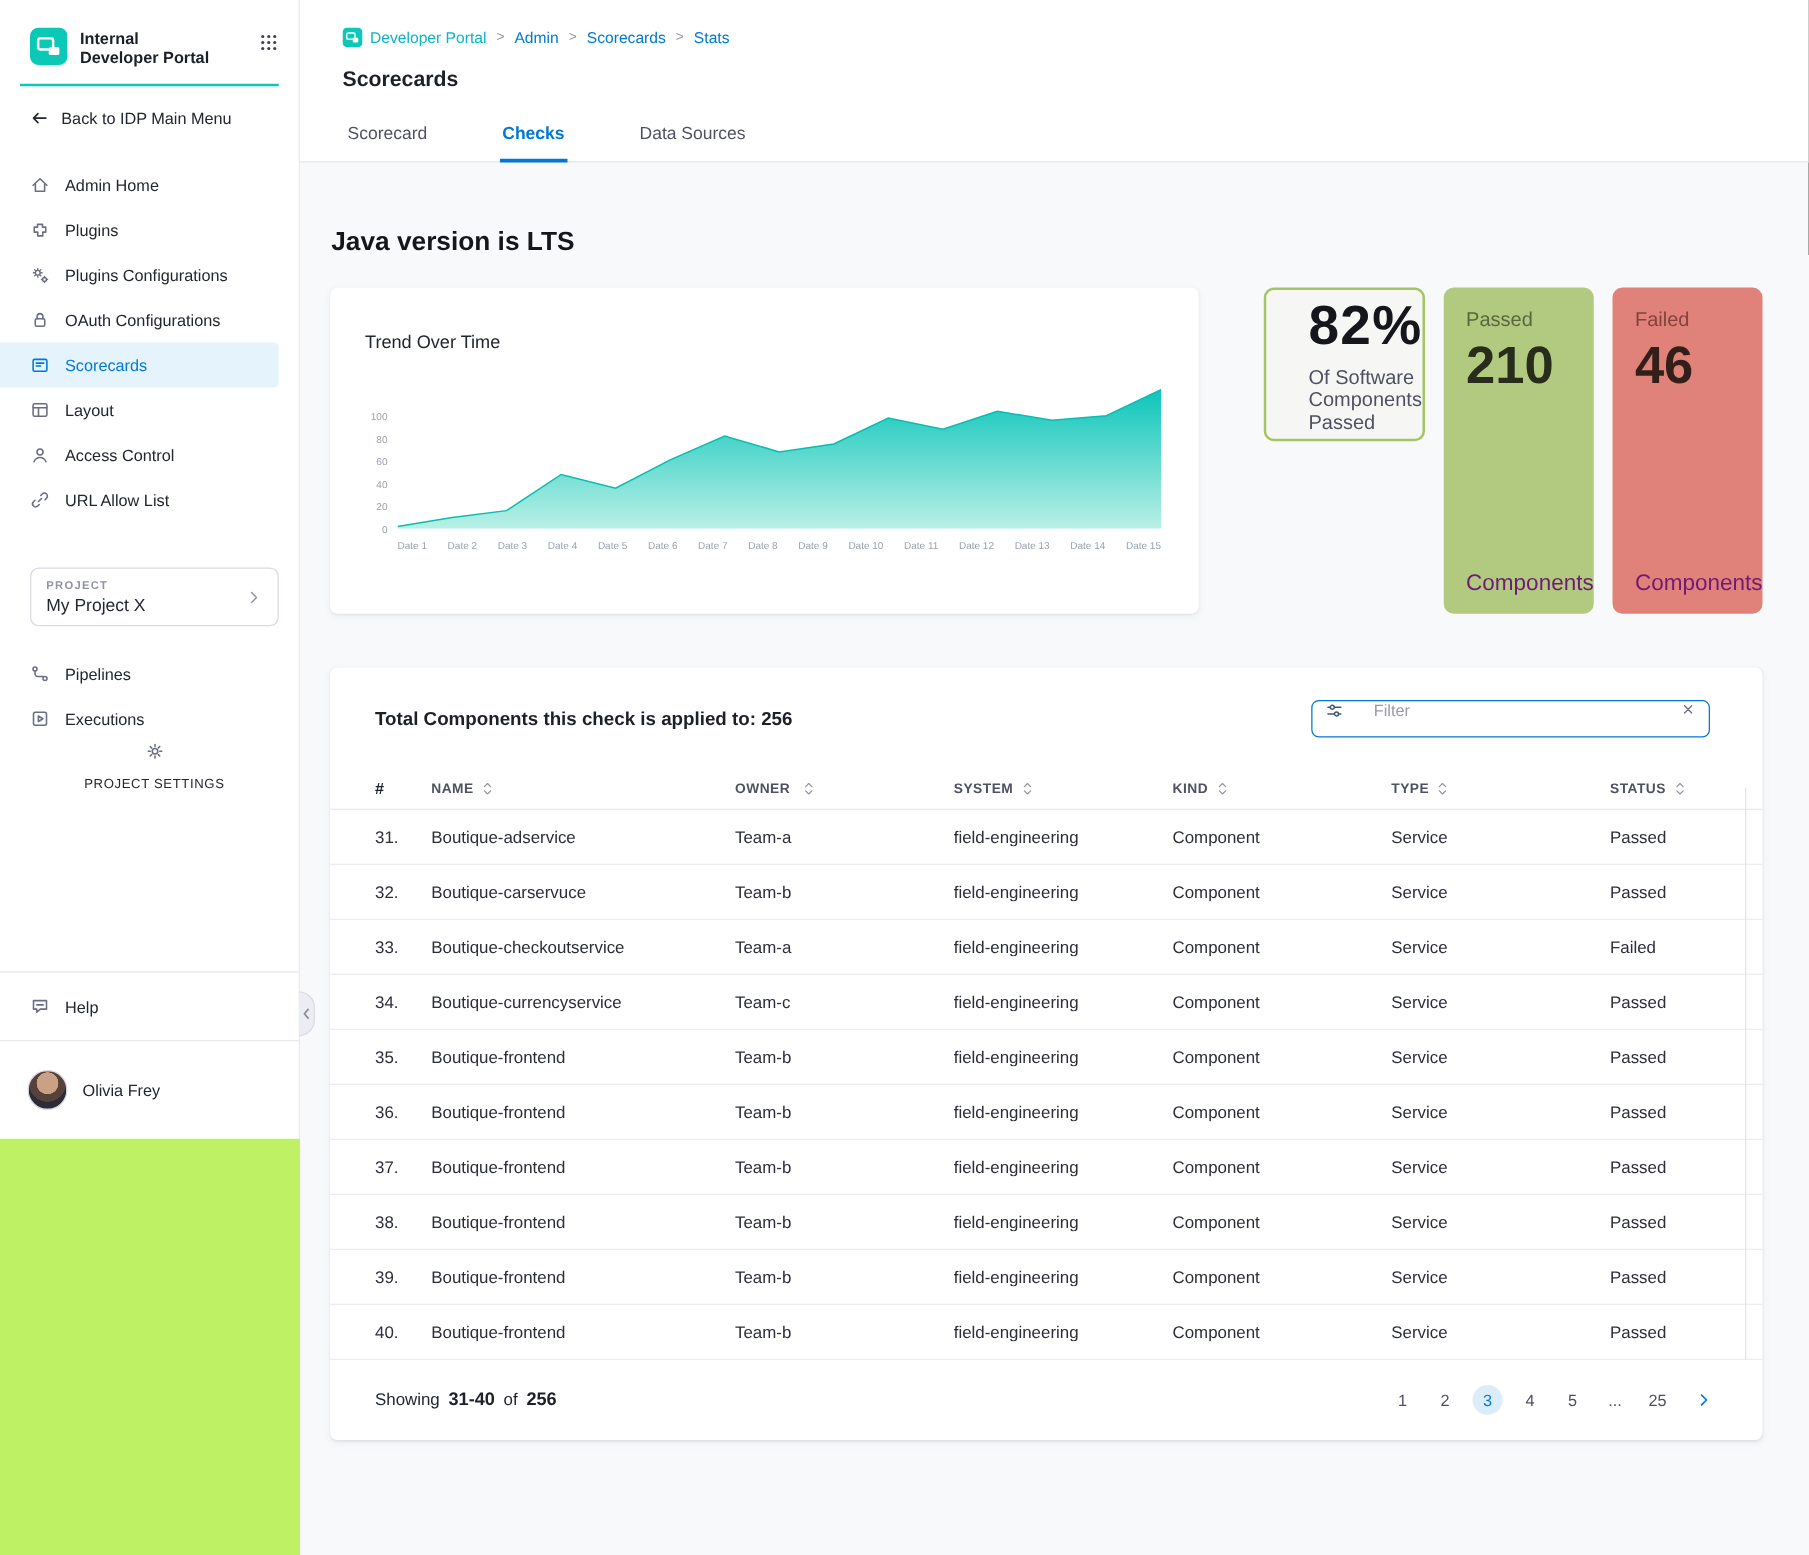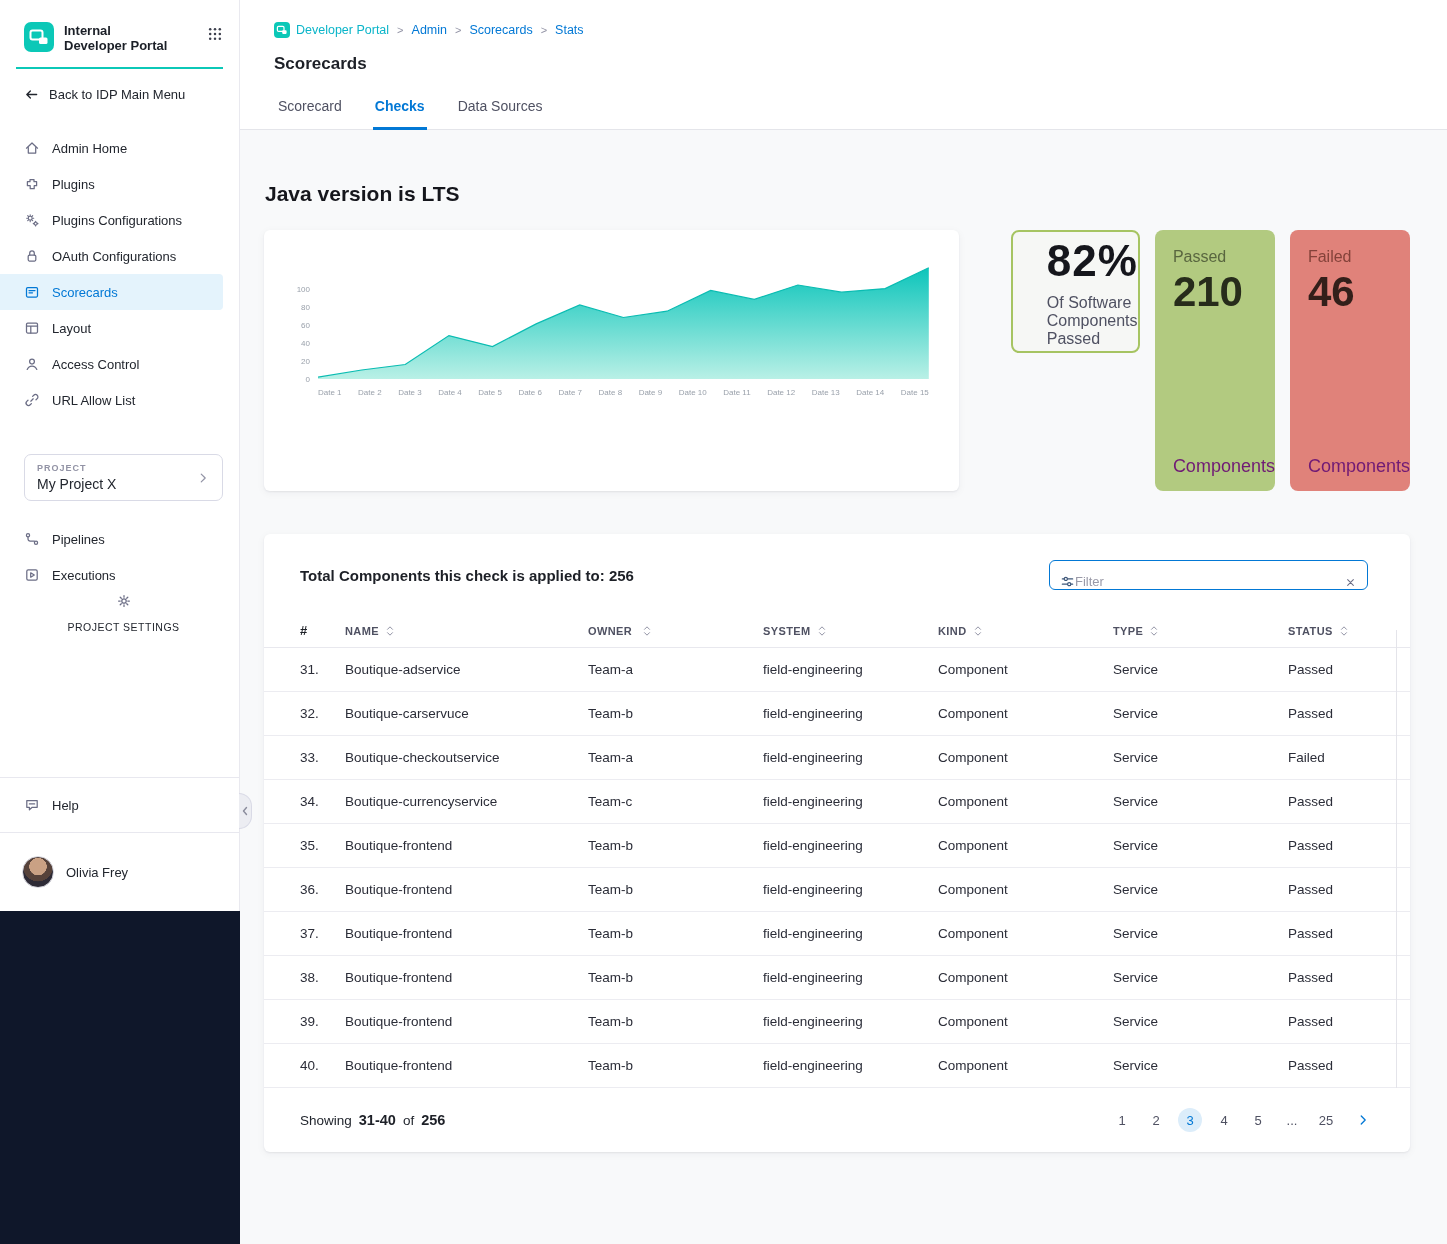--- a/index.html
+++ b/index.html
@@ -6,21 +6,21 @@
   html,body { width:1447px; height:1244px; }
   body {
     font-family: "Liberation Sans", sans-serif;
     background:#000;
     overflow:hidden;
     color:#22262e;
   }
   .app { display:flex; width:1447px; height:1244px; }
 
   
-  .sidebar-col { width:240px; flex:0 0 240px; background:#0f172a; }
+  .sidebar-col { width:240px; flex:0 0 240px; background:#bef264; }
   .sidebar {
     height:911px; background:#fff; position:relative;
     display:flex; flex-direction:column;
     border-right:1px solid #e9e9ef;
   }
   .sb-header { display:flex; align-items:flex-start; padding:22px 16px 0 24px; gap:10px; }
   .logo-box svg { display:block; }
   .logo-text { font-size:13px; font-weight:bold; color:#1b1f27; line-height:15px; padding-top:1px; }
   .grid-icon { margin-left:auto; margin-top:4px; cursor:pointer; color:#3c3f4c; }
   .grid-icon svg { display:block; }
@@ -66,21 +66,21 @@
   .main { flex:1; background:#f8f9fa; display:flex; flex-direction:column; overflow:hidden; }
   .main-header { background:#fff; }
   .mh-inner { padding:22px 0 0 34px; }
   .breadcrumb { display:flex; align-items:center; gap:8px; font-size:12.5px; }
   .crumb { cursor:pointer; }
   .crumb.root { color:#0ab5c9; display:flex; align-items:center; gap:6px; }
   .crumb.link { color:#0278d5; }
   .crumb.current { color:#0278d5; cursor:default; }
   .crumb-sep { color:#9293a5; font-size:11px; }
   .page-title { font-size:17px; font-weight:bold; color:#1d2027; margin-top:16px; }
-  .tabs { display:flex; gap:29px; margin-top:24px; padding-left:36px; border-bottom:1px solid #e4e5ea; }
+  .tabs { display:flex; gap:56px; margin-top:24px; padding-left:36px; border-bottom:1px solid #e4e5ea; }
   .tab { font-size:14px; color:#4f5162; padding:0 2px 13px 2px; border-bottom:3px solid transparent; margin-bottom:-1px; cursor:pointer; }
   .tab.active { color:#0278d5; font-weight:bold; border-bottom-color:#0278d5; }
 
   .content { padding:30px 37px 0 24px; }
   .check-title { font-size:21px; font-weight:bold; color:#15161c; margin:22px 0 24px 1px; }
 
   .top-row { display:flex; gap:52px; }
   .trend-card {
     width:696px; height:261px; background:#fff; border-radius:6px;
     box-shadow:0 1px 2px rgba(30,30,50,.07), 0 2px 8px rgba(30,30,50,.05);
@@ -115,21 +115,21 @@
   
   .table-card {
     margin-top:43px; margin-bottom:80px; width:1146px; background:#fff; border-radius:6px;
     box-shadow:0 1px 2px rgba(30,30,50,.07), 0 2px 8px rgba(30,30,50,.05);
     padding-top:26px; position:relative;
   }
   .table-top { display:flex; align-items:center; justify-content:space-between; padding:0 42px 0 36px; }
   .table-title { font-size:15px; font-weight:bold; color:#1d2027; }
   .filter-box {
     width:319px; height:30px; border:1.5px solid #0278d5; border-radius:6px;
-    display:flex; align-items:flex-end; gap:0; padding:0 10px; background:#fff;
+    display:flex; align-items:flex-start; gap:24px; padding:0 10px; background:#fff;
   }
   .filter-box .f-icon { color:#3f587a; display:flex; }
   .filter-box .f-icon svg { width:15px; height:15px; fill:none; stroke:currentColor; stroke-width:1.3; stroke-linecap:round; }
   .filter-box input { flex:1; border:none; outline:none; font-size:13px; font-family:"Liberation Sans",sans-serif; color:#22262e; background:transparent; }
   .filter-box input::placeholder { color:#9a9aa8; }
   .filter-box .x-icon { color:#6b6d85; cursor:pointer; display:flex; }
   .filter-box .x-icon svg { width:13px; height:13px; fill:none; stroke:currentColor; stroke-width:1.3; stroke-linecap:round; }
 
   .tbl { margin-top:24px; }
   .thead { display:flex; align-items:center; height:34px; padding:0 28px 0 36px; border-bottom:1px solid #e8e8ee; }
@@ -373,20 +373,21 @@
         <div class="tab active">Checks</div>
         <div class="tab">Data Sources</div>
       </div>
     </header>
 
     <section class="content">
       <h1 class="check-title">Java version is LTS</h1>
 
       <div class="top-row">
         <div class="trend-card">
+          <div class="trend-title">Trend Over Time</div>
           <div class="chart-row">
             <div class="y-axis" id="y-axis">
                 <span style="top: 109px;">0</span>
                 <span style="top: 90.92px;">20</span>
                 <span style="top: 72.84px;">40</span>
                 <span style="top: 54.76px;">60</span>
                 <span style="top: 36.68px; text-align: right;">80</span>
                 <span style="top: 18.6px;">100</span>
               </div>
             <svg id="chart-svg" viewBox="0 0 600 113" preserveAspectRatio="none">

